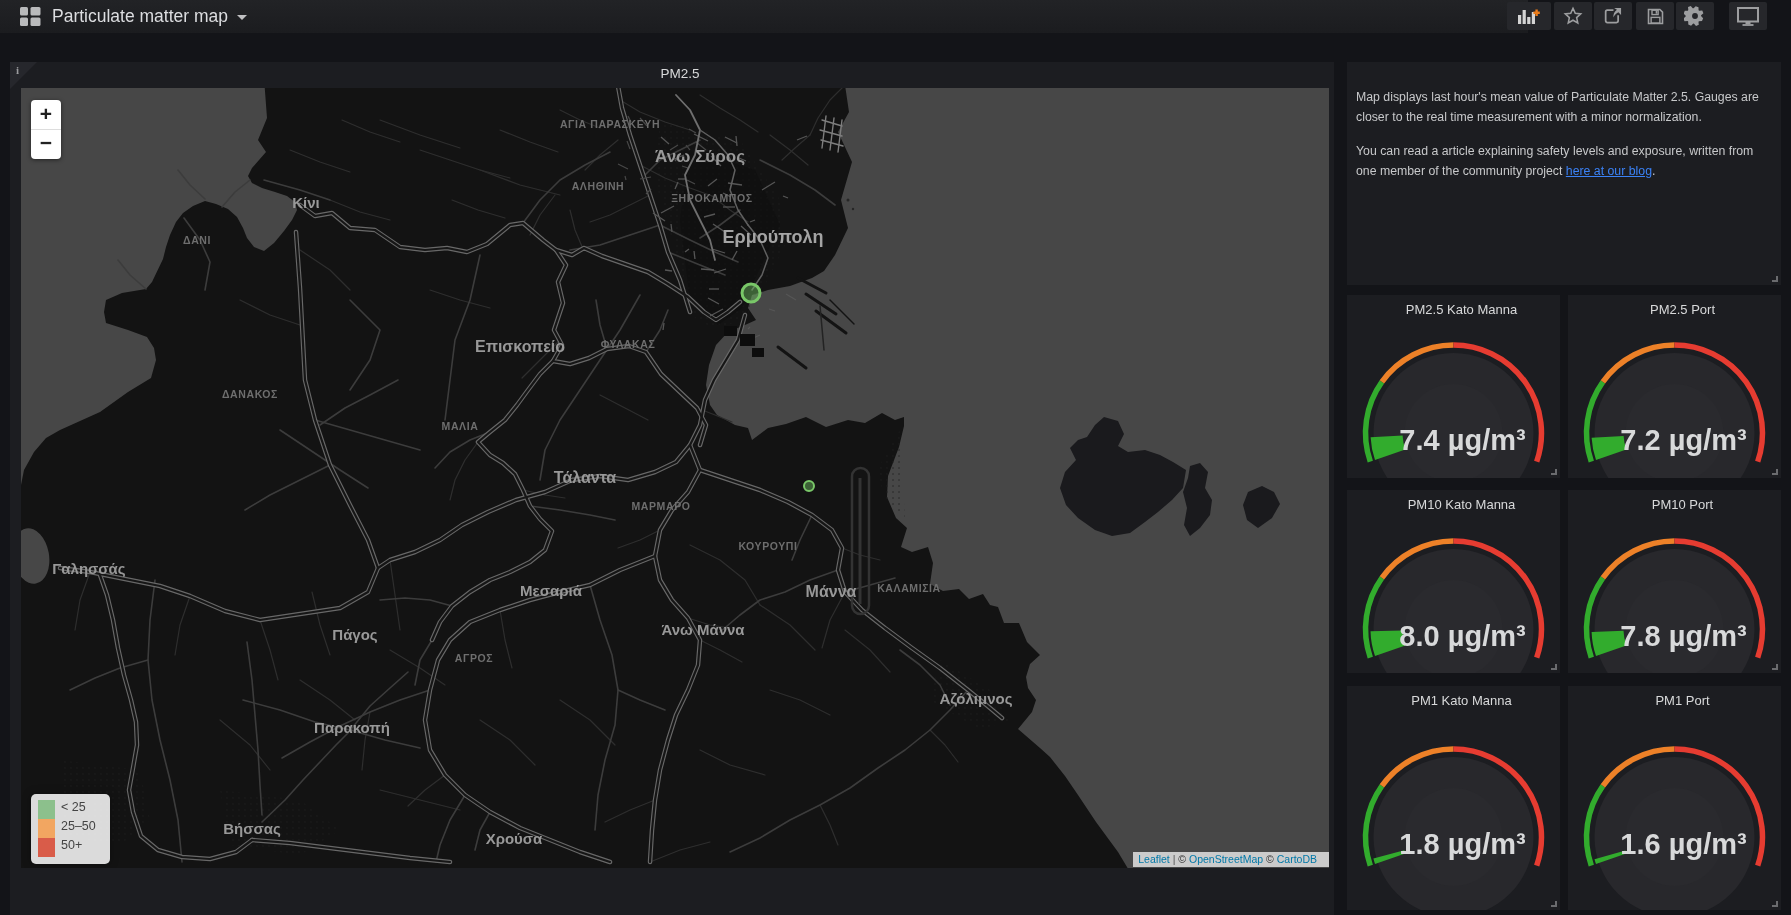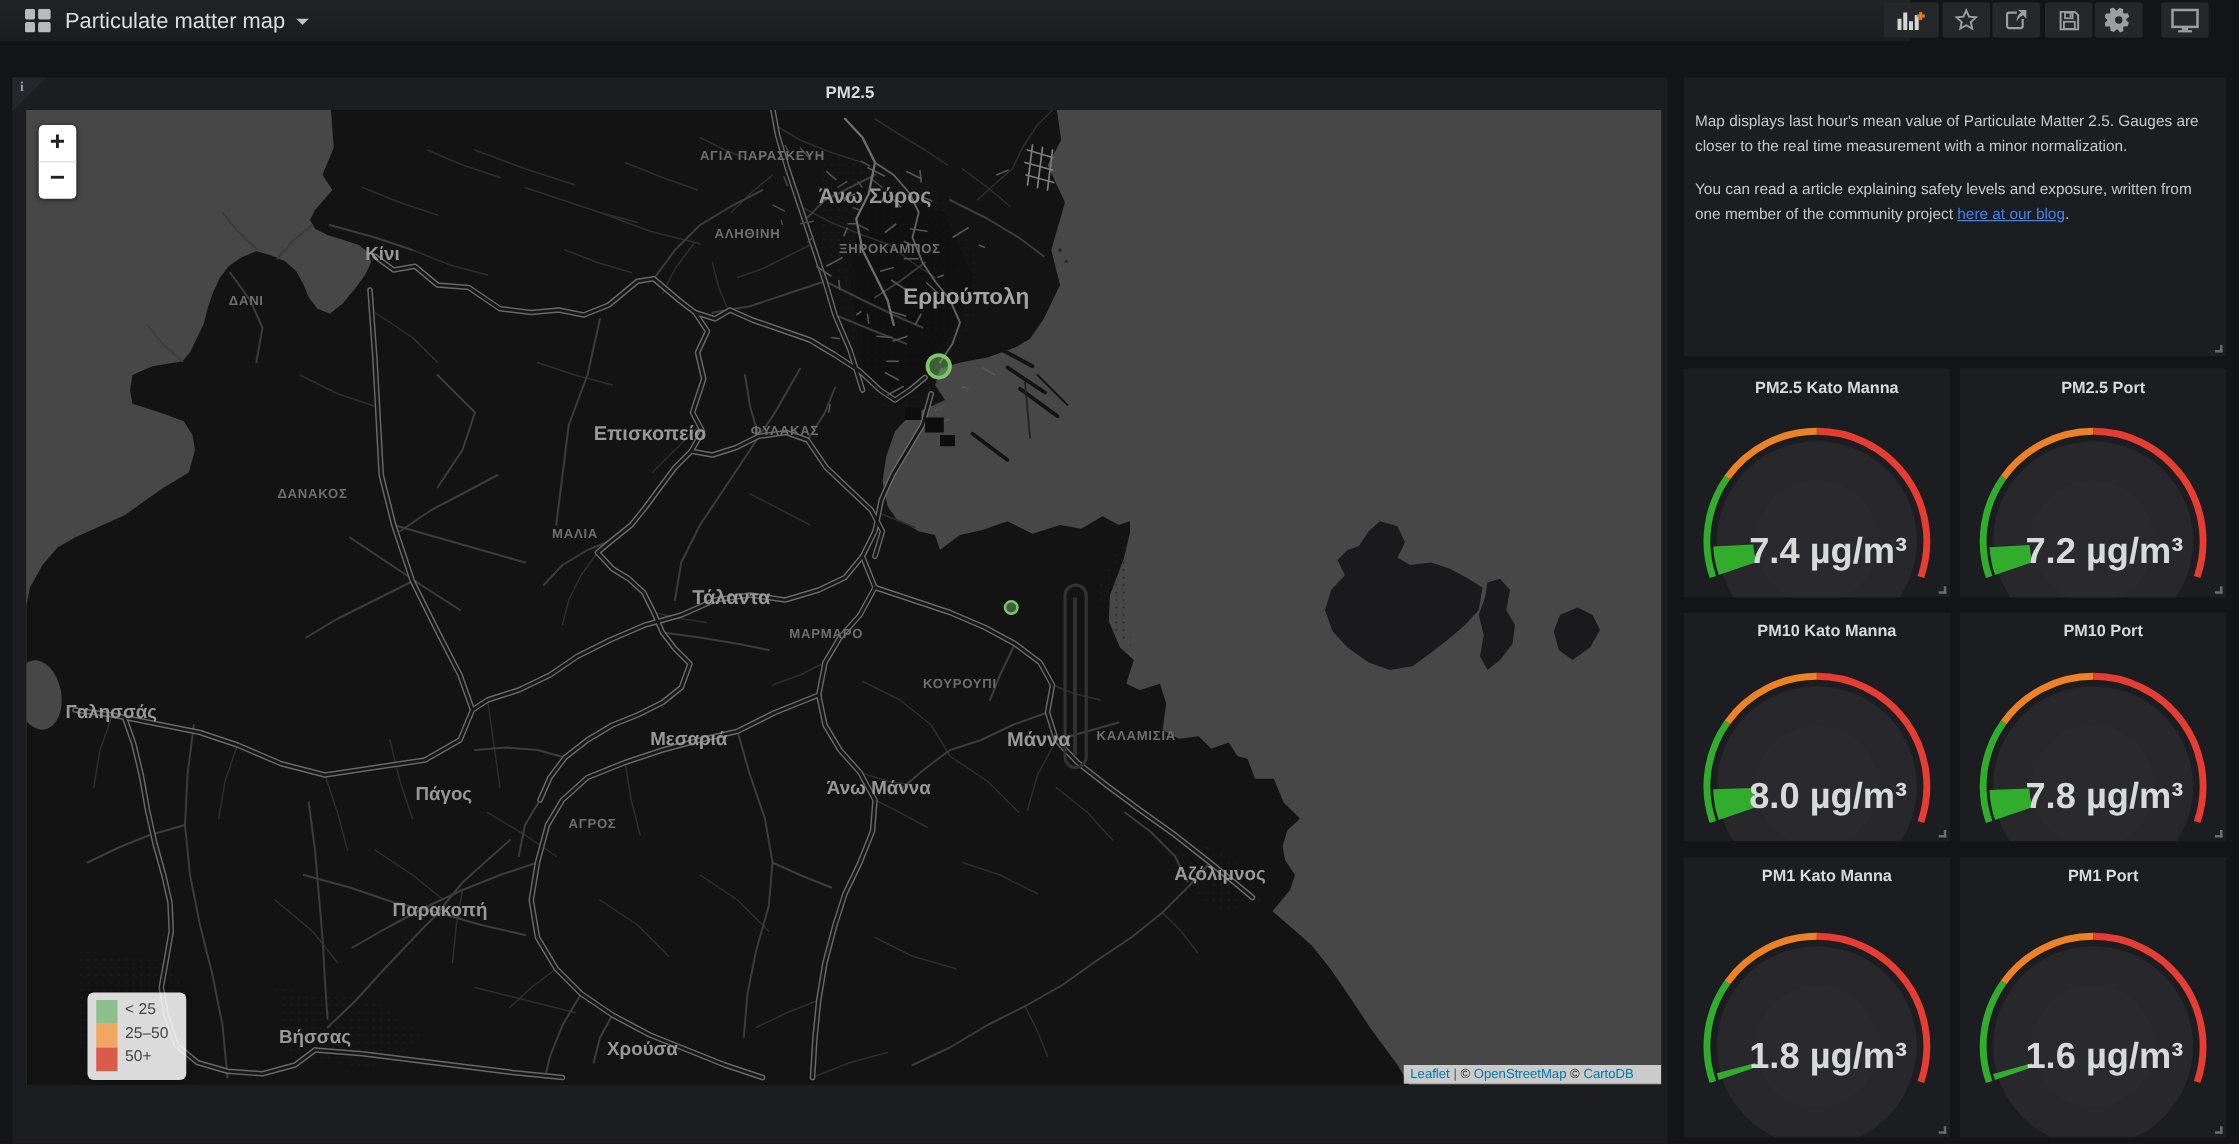--- a/index.html
+++ b/index.html
@@ -1,34 +1,34 @@
 <!DOCTYPE html>
 <html><head><meta charset="utf-8"><title>Grafana</title><style>
 * { margin:0; padding:0; box-sizing:border-box; }
 html,body { width:1791px; height:915px; background:#131418; font-family:"Liberation Sans", sans-serif; overflow:hidden; position:relative; }
 .navbar { position:absolute; left:0; top:0; width:1528px; height:33px; background:linear-gradient(#222326,#1b1c1f); }
 .navtitle { position:absolute; left:52px; top:6px; font-size:17.5px; color:#dcdde0; }
 .caret { position:absolute; left:237px; top:15px; width:0; height:0; border-left:5px solid transparent; border-right:5px solid transparent; border-top:5px solid #c0c0c2; }
 .gridicon { position:absolute; left:20px; top:7px; }
 .navbtn { position:absolute; top:2px; height:28px; background:#26272b; border-radius:2px; display:flex; align-items:center; justify-content:center; }
 .panel { position:absolute; background:#1c1d21; }
-.ptitle { position:absolute; left:0; right:0; top:7px; text-align:center; font-size:13px; font-weight:bold; color:#d8d9da;padding-left:16px; }
+.ptitle { position:absolute; left:0; right:0; top:7px; text-align:center; font-size:13px; font-weight:normal; color:#d8d9da;padding-left:16px; }
 .maptitle { top:4px !important; font-size:13.5px !important; }
 .resize { position:absolute; right:3px; bottom:3px; width:6px; height:6px; border-right:2px solid #6a6b6e; border-bottom:2px solid #6a6b6e; }
 .infotri { position:absolute; left:0; top:0; width:0; height:0; border-top:27px solid #26272c; border-right:27px solid transparent; }
 .infoi { position:absolute; left:6px; top:2px; font-family:"Liberation Serif", serif; font-weight:bold; font-size:11px; color:#9a9b9e; }
 .timepick { position:absolute; right:13px; top:4px; font-size:12.5px; font-weight:bold; color:#33b5e5;margin-top:44px; }
 .mapdiv { position:absolute; left:11px; top:26px; width:1308px; height:780px; overflow:hidden; background:#474747; }
 .zoomctl { position:absolute; left:10px; top:12px; width:30px; height:59px; background:#fff; border-radius:4px; box-shadow:0 1px 4px rgba(0,0,0,0.5); }
 .zbtn { width:30px; height:29px; text-align:center; font-size:21px; font-weight:bold; color:#222; line-height:28px; }
 .zsep { height:1px; background:#ddd; }
-.legend { position:absolute; left:10px; top:706px; width:79px; height:70px; background:rgba(255,255,255,0.85); border-radius:5px; box-shadow:0 0 8px rgba(0,0,0,0.35); padding:6px 0 0 7px;margin-left:39px; }
+.legend { position:absolute; left:10px; top:706px; width:79px; height:70px; background:rgba(255,255,255,0.85); border-radius:5px; box-shadow:0 0 8px rgba(0,0,0,0.35); padding:6px 0 0 7px; }
 .lrow { height:19px; font-size:12.5px; color:#444; }
 .lsw { display:inline-block; width:17px; height:19px; margin-right:6px; vertical-align:top; }
-.attrib { position:absolute; right:0px; bottom:1px; height:15px; background:rgba(255,255,255,0.72); font-size:10.5px; color:#333; padding:1px 22px 0 5px; }
+.attrib { position:absolute; right:0px; bottom:1px; height:15px; background:rgba(255,255,255,0.72); font-size:10.5px; color:#333; padding:1px 12px 0 5px; }
 .attrib a { color:#0078a8; text-decoration:none; }
 .textpanel { font-size:12.3px; line-height:19.5px; color:#c7c8ca; }
 .textpanel p { margin:0 0 15px 0; }
 .textpanel a { color:#3b82f6; text-decoration:underline; }
 </style></head><body>
 <div class="navbar">
     <svg class="gridicon" width="21" height="19">
       <g fill="#b9babc">
         <rect x="0" y="0" width="8" height="8.5" rx="1.5"></rect>
         <rect x="10.5" y="0" width="10" height="8.5" rx="1.5"></rect>

